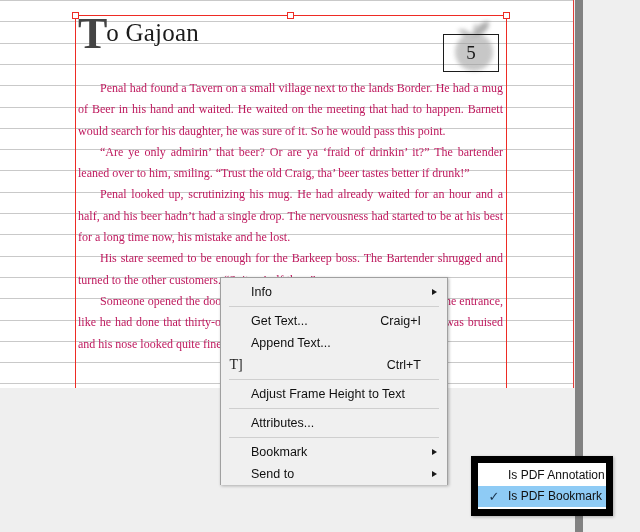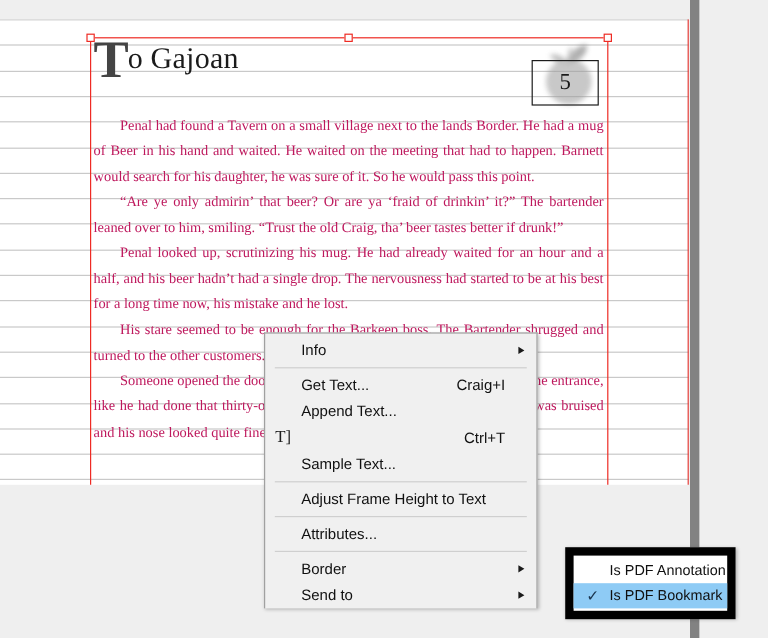--- a/index.html
+++ b/index.html
@@ -5,21 +5,21 @@
   html,body{margin:0;padding:0;}
   body{
     width:640px;height:532px;overflow:hidden;position:relative;
     background:#efefef;
     font-family:"Liberation Sans", sans-serif;
     -webkit-font-smoothing:antialiased;
   }
 
   
   #canvas{
-    position:absolute;left:0;top:16px;width:574px;height:388px;
+    position:absolute;left:0;top:0;width:574px;height:388px;
     background:#ffffff;overflow:hidden;
   }
   #guides{position:absolute;left:0;top:0;width:574px;height:532px;}
   #guides i{
     position:absolute;left:0;width:574px;height:1px;background:#c9c9c9;display:block;
   }
   #page-right-edge{
     position:absolute;left:573px;top:0;width:2px;height:532px;background:#e23b37;
   }
   #page-shadow{
@@ -196,26 +196,25 @@
 
 <div id="page-shadow"></div>
 <div id="outer-bg"></div>
 
 <div id="ctxmenu">
     <div class="mi"><span class="lbl">Info</span><span class="arrow"></span></div>
     <div class="sep"></div>
     <div class="mi"><span class="lbl">Get Text...</span><span class="accel">Craig+I</span></div>
     <div class="mi"><span class="lbl">Append Text...</span></div>
     <div class="mi"><span class="icon-t">T]</span><span class="accel">Ctrl+T</span></div>
-    <div class="mi"><span class="lbl">Sample Text...</span></div>
     <div class="sep"></div>
     <div class="mi"><span class="lbl">Adjust Frame Height to Text</span></div>
     <div class="sep"></div>
     <div class="mi"><span class="lbl">Attributes...</span></div>
     <div class="sep"></div>
-    <div class="mi"><span class="lbl">Border</span><span class="arrow"></span></div>
+    <div class="mi"><span class="lbl">Bookmark</span><span class="arrow"></span></div>
     <div class="mi"><span class="lbl">Send to</span><span class="arrow"></span></div>
   </div>
 
 <div id="submenu">
     <div class="smi"><span>Is PDF Annotation</span></div>
     <div class="smi sel"><span class="check">✓</span><span>Is PDF Bookmark</span></div>
   </div>
 
 </body></html>

